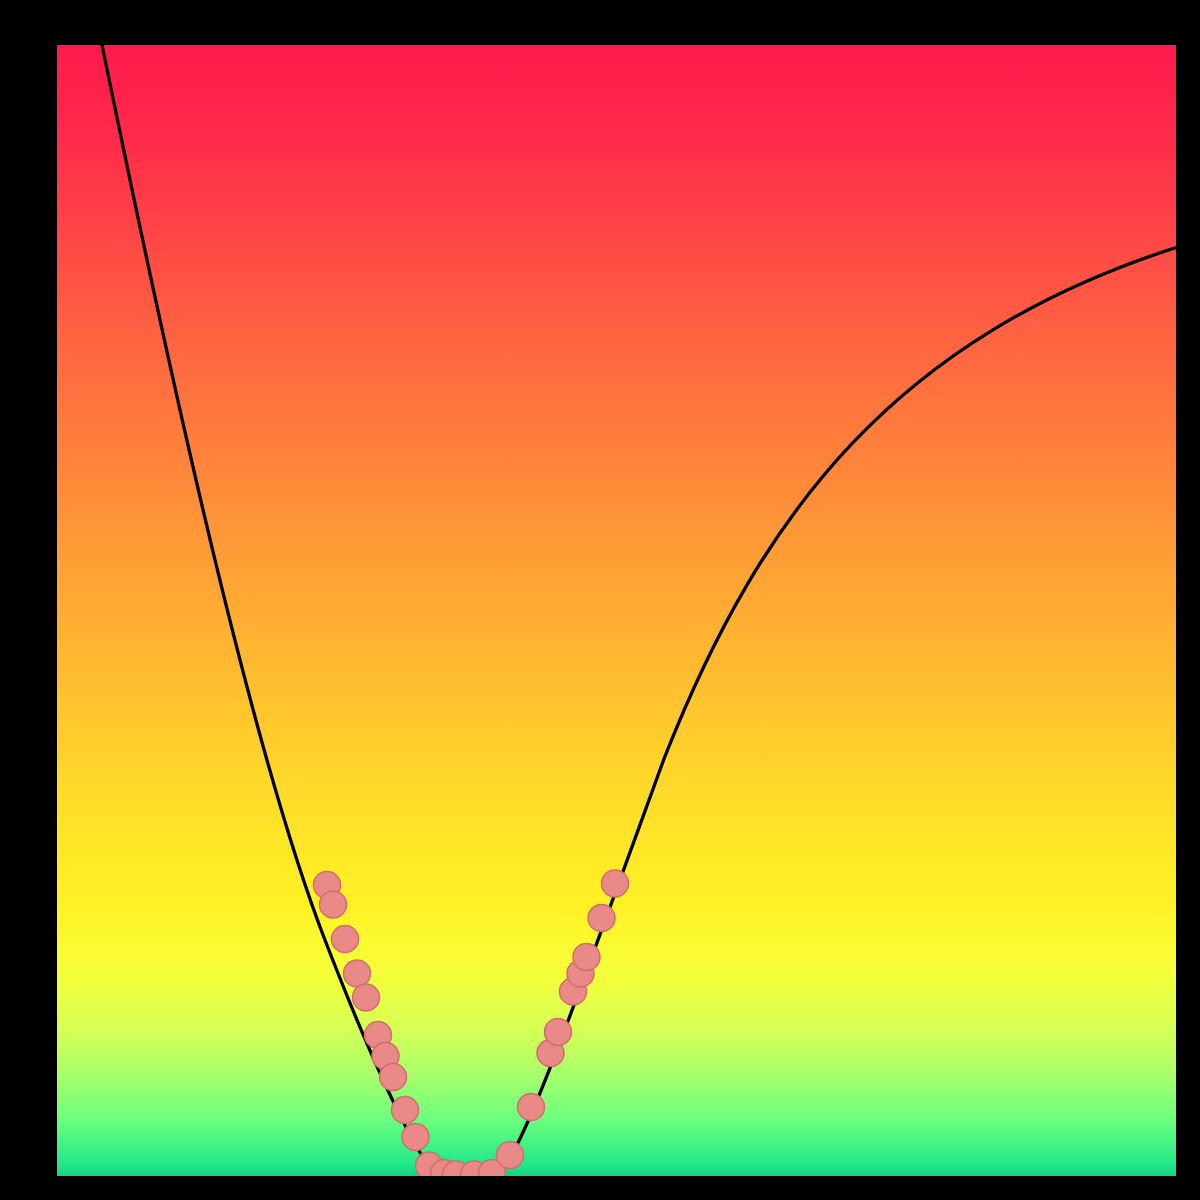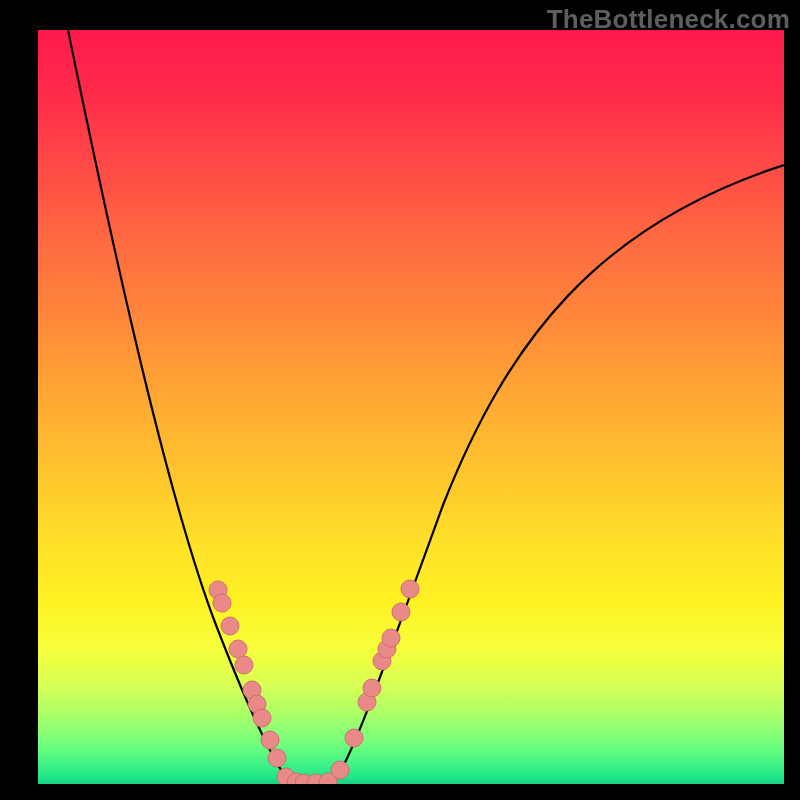--- a/index.html
+++ b/index.html
@@ -55,21 +55,20 @@
     fill: #e98a88;
     stroke: #cf6e6c;
     stroke-width: 1;
   }
 </style>
 </head>
 <body>
 
 <div class="frame">
 
-  <div class="watermark">TheBottleneck.com</div>
 
   <div class="plot">
     <svg class="curve" viewBox="0 0 746 754" preserveAspectRatio="none">
       <path id="curve-path" fill="none" stroke="#000" stroke-width="2.2" d="M 30 0 C 75 220, 130 470, 178 595 C 205 665, 225 710, 243 740 C 250 751, 258 754, 273 754 C 288 754, 296 751, 303 740 C 320 710, 345 640, 405 475 C 470 310, 560 195, 746 135"></path>
       <g id="markers-group">
           <circle cx="180" cy="560" r="9" class="marker"></circle>
           <circle cx="184" cy="573" r="9" class="marker"></circle>
           <circle cx="192" cy="596" r="9" class="marker"></circle>
           <circle cx="200" cy="619" r="9" class="marker"></circle>
           <circle cx="206" cy="635" r="9" class="marker"></circle>

